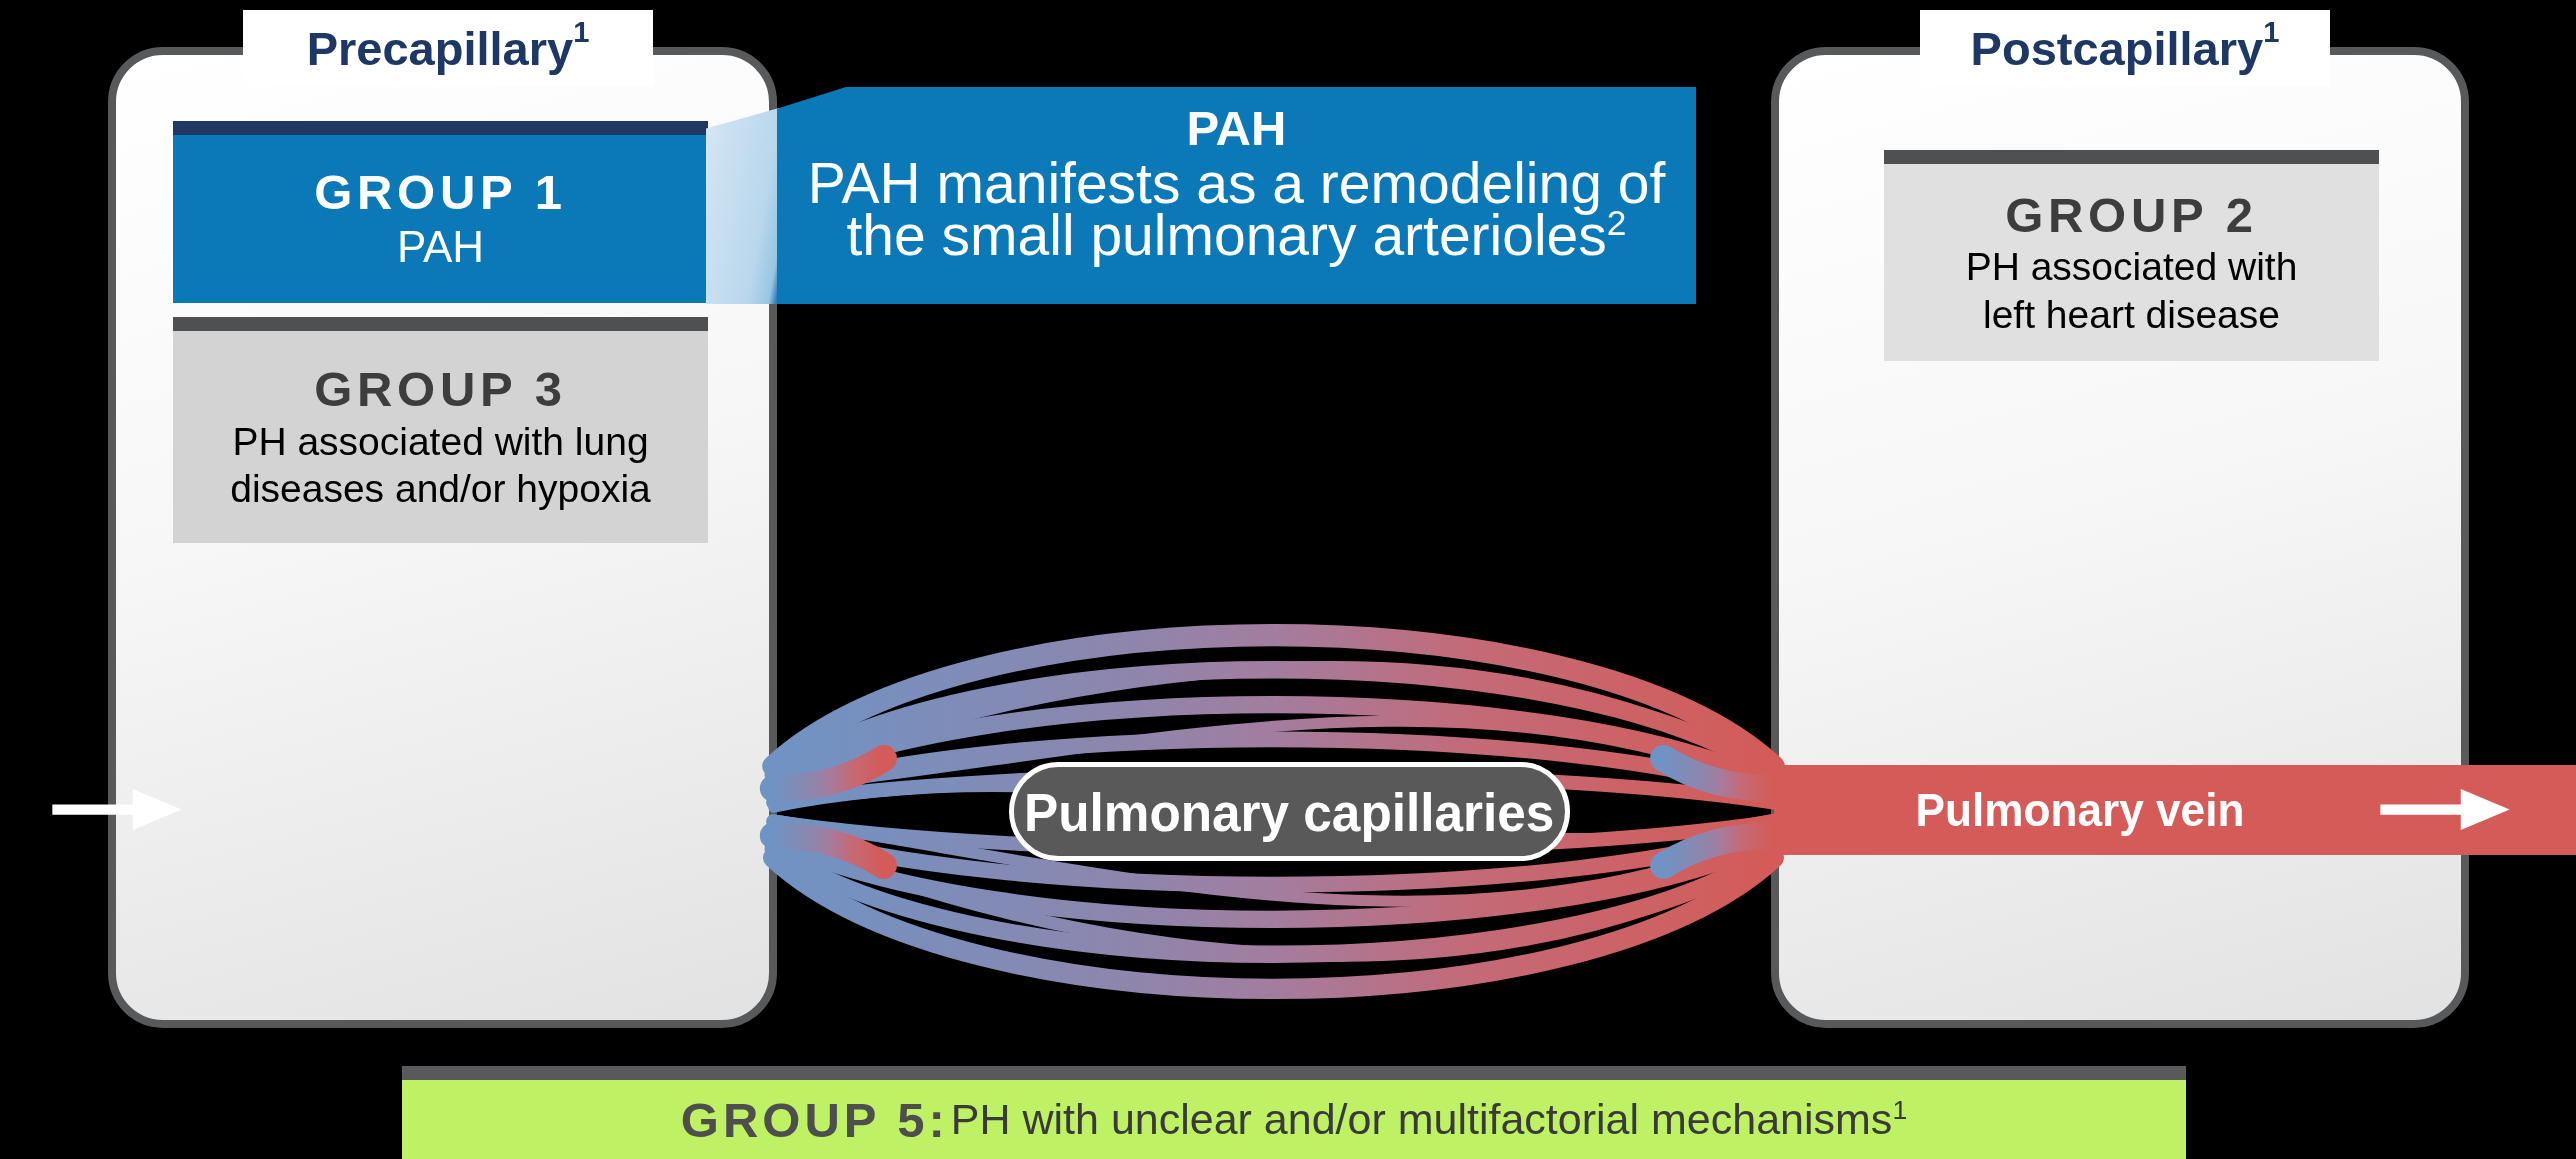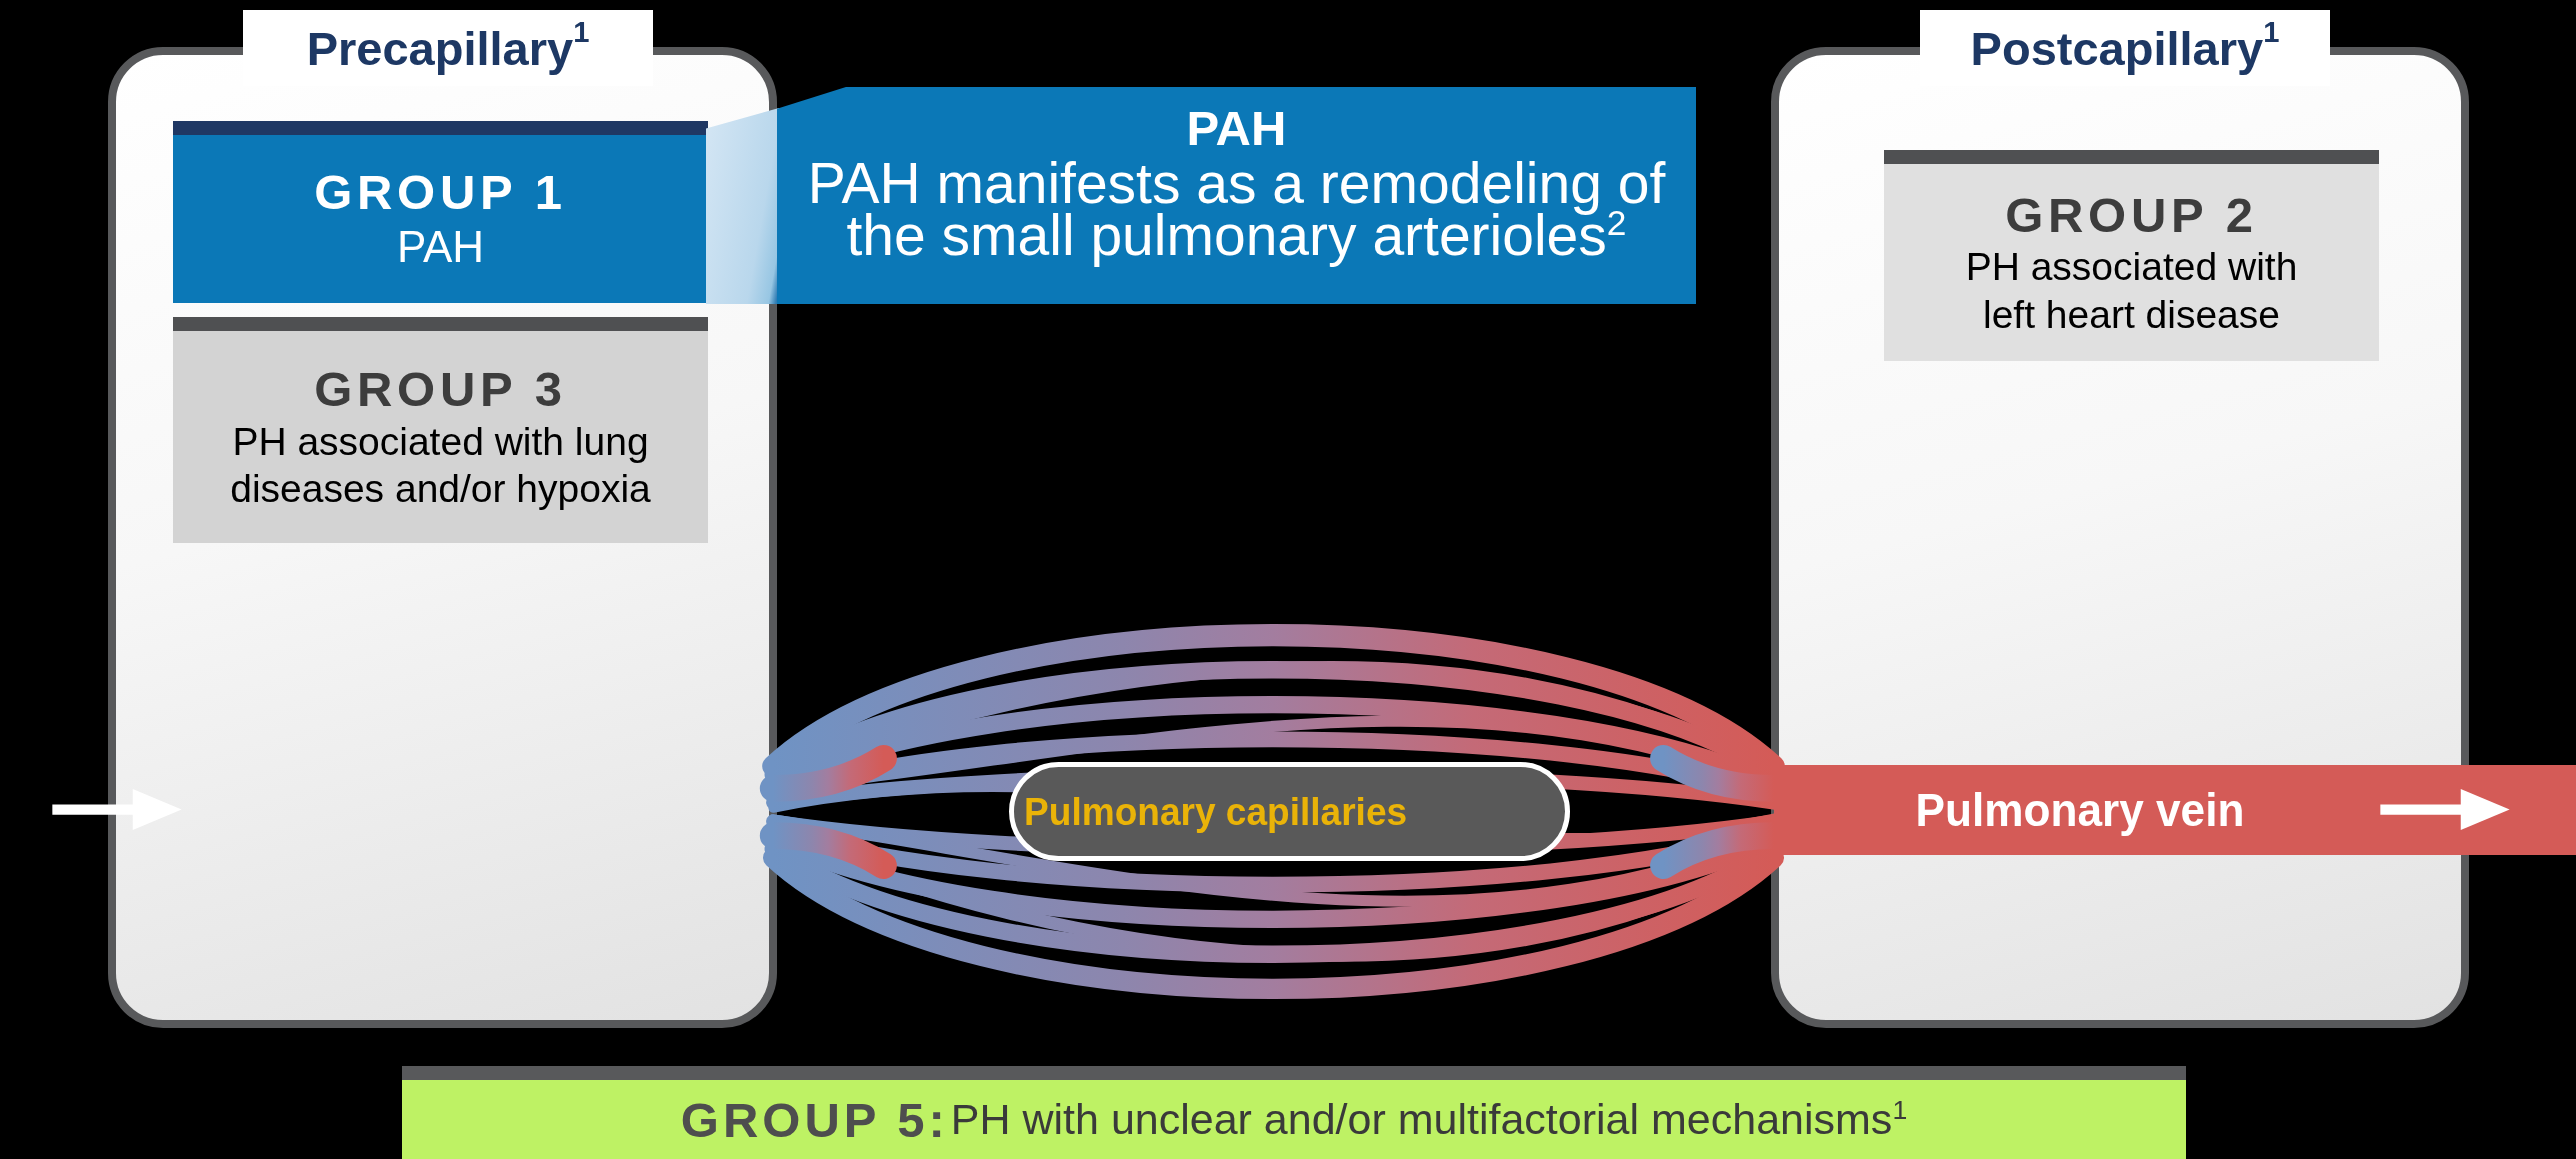--- a/index.html
+++ b/index.html
@@ -166,24 +166,24 @@
     position: absolute;
     left: 1009px; top: 762px;
     width: 561px; height: 99px;
     background: #595959;
     border: 5.5px solid #ffffff;
     border-radius: 52px;
     box-sizing: border-box;
     z-index: 7;
     display: flex;
     align-items: center;
-    justify-content: flex-start;
-    color: #eab308;
-    font-weight: bold;
-    font-size: 39px;
+    justify-content: center;
+    color: #ffffff;
+    font-weight: bold;
+    font-size: 54px;
     white-space: nowrap;
   }
   #capillaries-pill span { transform: scaleX(0.95); display: inline-block; }
 
   
   #group5-bar {
     position: absolute;
     left: 402px; top: 1066px;
     width: 1784px; height: 93px;
     z-index: 2;

